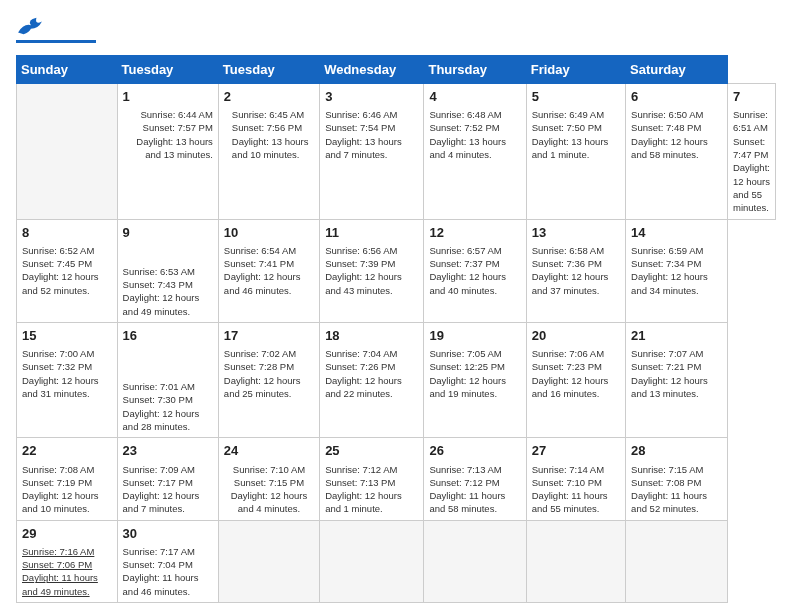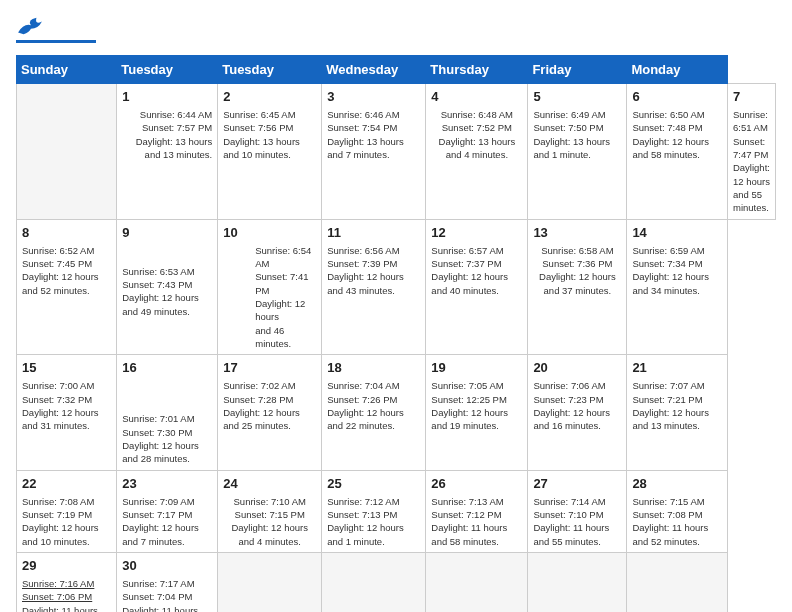--- a/index.html
+++ b/index.html
@@ -120,50 +120,50 @@
 
 <table class="calendar">
   <thead>
     <tr>
     <th>Sunday</th>
         <th>Tuesday</th>
         <th>Tuesday</th>
         <th>Wednesday</th>
         <th>Thursday</th>
         <th>Friday</th>
-        <th>Monday</th>
+        <th>Saturday</th>
       </tr>
   </thead>
   <tbody id="calendar-body">
   <tr>
         <td class="empty"></td>
         <td>
           <span class="day-num">1</span>
           <div class="day-info" style="white-space: pre-line; text-align: right;">Sunrise: 6:44 AM
 Sunset: 7:57 PM
 Daylight: 13 hours
 and 13 minutes.</div>
         </td>
         <td>
           <span class="day-num">2</span>
-          <div class="day-info" style="white-space: pre-line;">Sunrise: 6:45 AM
+          <div class="day-info" style="white-space: pre-line; margin-left: 8px;">Sunrise: 6:45 AM
 Sunset: 7:56 PM
 Daylight: 13 hours
 and 10 minutes.</div>
         </td>
         <td>
           <span class="day-num">3</span>
           <div class="day-info" style="white-space: pre-line;">Sunrise: 6:46 AM
 Sunset: 7:54 PM
 Daylight: 13 hours
 and 7 minutes.</div>
         </td>
         <td>
           <span class="day-num">4</span>
-          <div class="day-info" style="white-space: pre-line; text-align: center;">Sunrise: 6:48 AM
+          <div class="day-info" style="white-space: pre-line;">Sunrise: 6:48 AM
 Sunset: 7:52 PM
 Daylight: 13 hours
 and 4 minutes.</div>
         </td>
         <td>
           <span class="day-num">5</span>
           <div class="day-info" style="white-space: pre-line;">Sunrise: 6:49 AM
 Sunset: 7:50 PM
 Daylight: 13 hours
 and 1 minute.</div>
@@ -193,42 +193,42 @@
         </td>
         <td>
           <span class="day-num">9</span>
           <div class="day-info" style="white-space: pre-line; margin-top: 23px;">Sunrise: 6:53 AM
 Sunset: 7:43 PM
 Daylight: 12 hours
 and 49 minutes.</div>
         </td>
         <td>
           <span class="day-num">10</span>
-          <div class="day-info" style="white-space: pre-line; margin-left: 32px;">Sunrise: 6:54 AM
+          <div class="day-info" style="white-space: pre-line;">Sunrise: 6:54 AM
 Sunset: 7:41 PM
 Daylight: 12 hours
 and 46 minutes.</div>
         </td>
         <td>
           <span class="day-num">11</span>
           <div class="day-info" style="white-space: pre-line;">Sunrise: 6:56 AM
 Sunset: 7:39 PM
 Daylight: 12 hours
 and 43 minutes.</div>
         </td>
         <td>
           <span class="day-num">12</span>
           <div class="day-info" style="white-space: pre-line;">Sunrise: 6:57 AM
 Sunset: 7:37 PM
 Daylight: 12 hours
 and 40 minutes.</div>
         </td>
         <td>
           <span class="day-num">13</span>
-          <div class="day-info" style="white-space: pre-line; text-align: center;">Sunrise: 6:58 AM
+          <div class="day-info" style="white-space: pre-line;">Sunrise: 6:58 AM
 Sunset: 7:36 PM
 Daylight: 12 hours
 and 37 minutes.</div>
         </td>
         <td>
           <span class="day-num">14</span>
           <div class="day-info" style="white-space: pre-line;">Sunrise: 6:59 AM
 Sunset: 7:34 PM
 Daylight: 12 hours
 and 34 minutes.</div>

